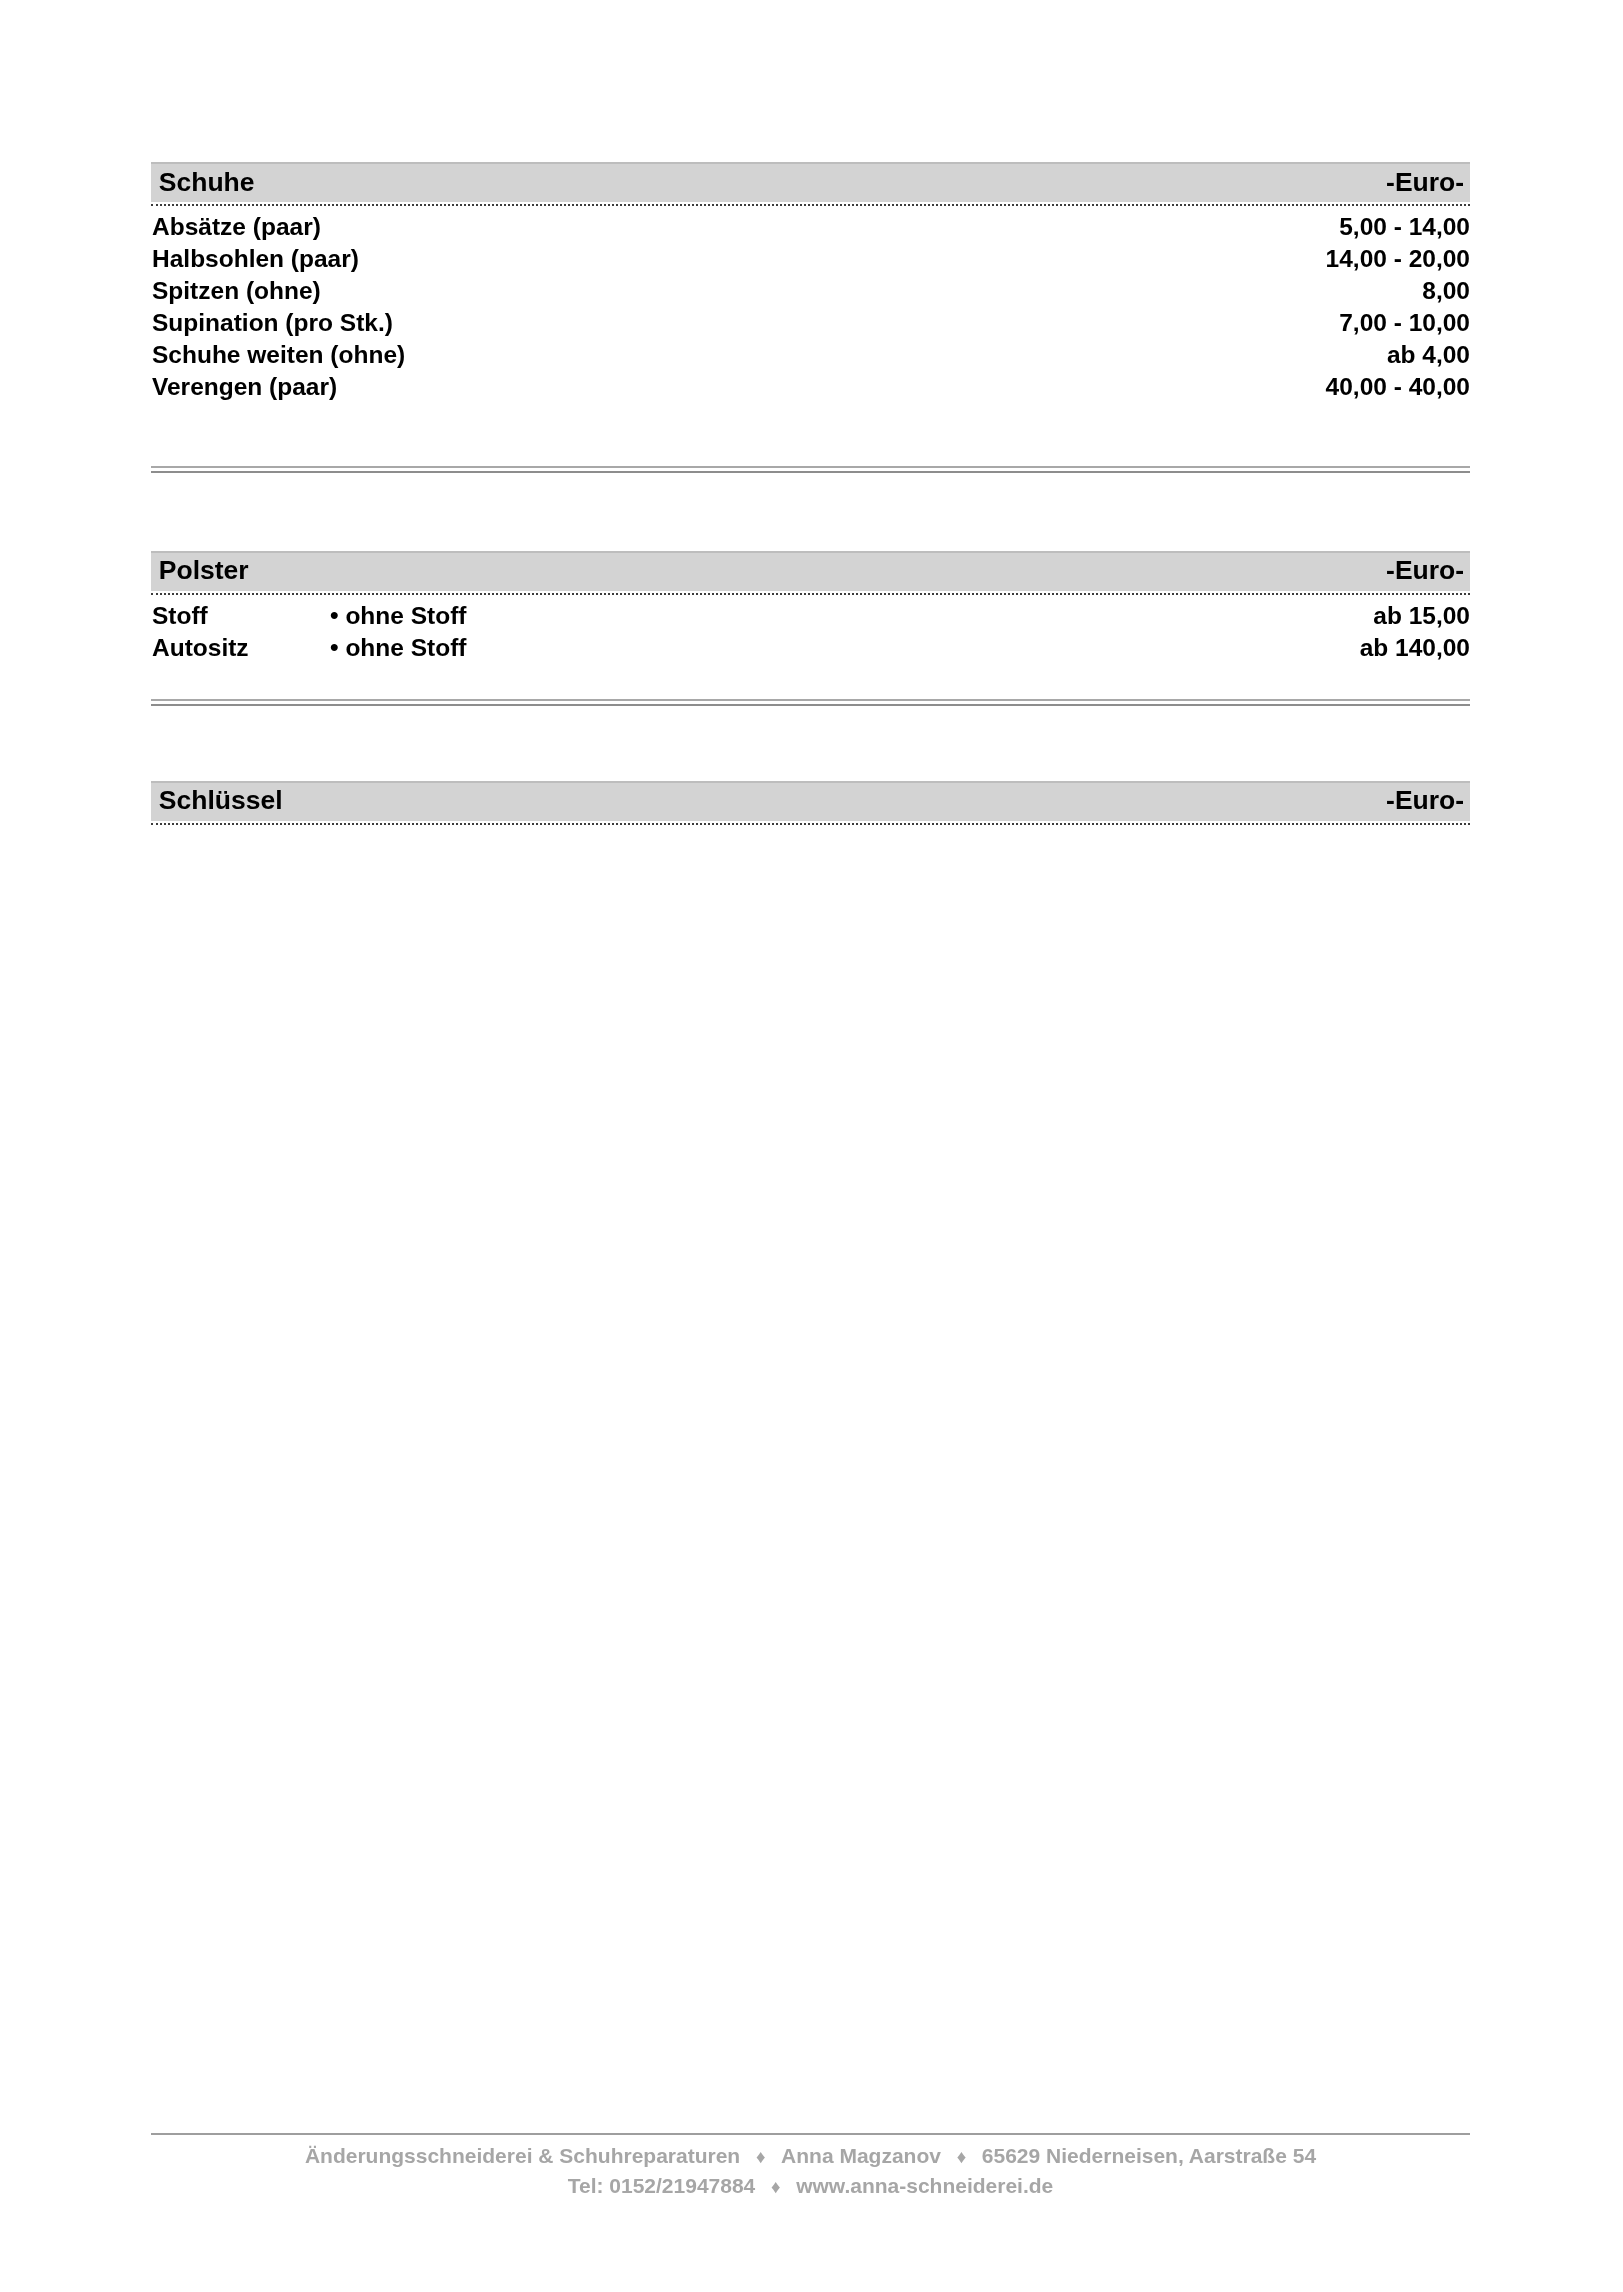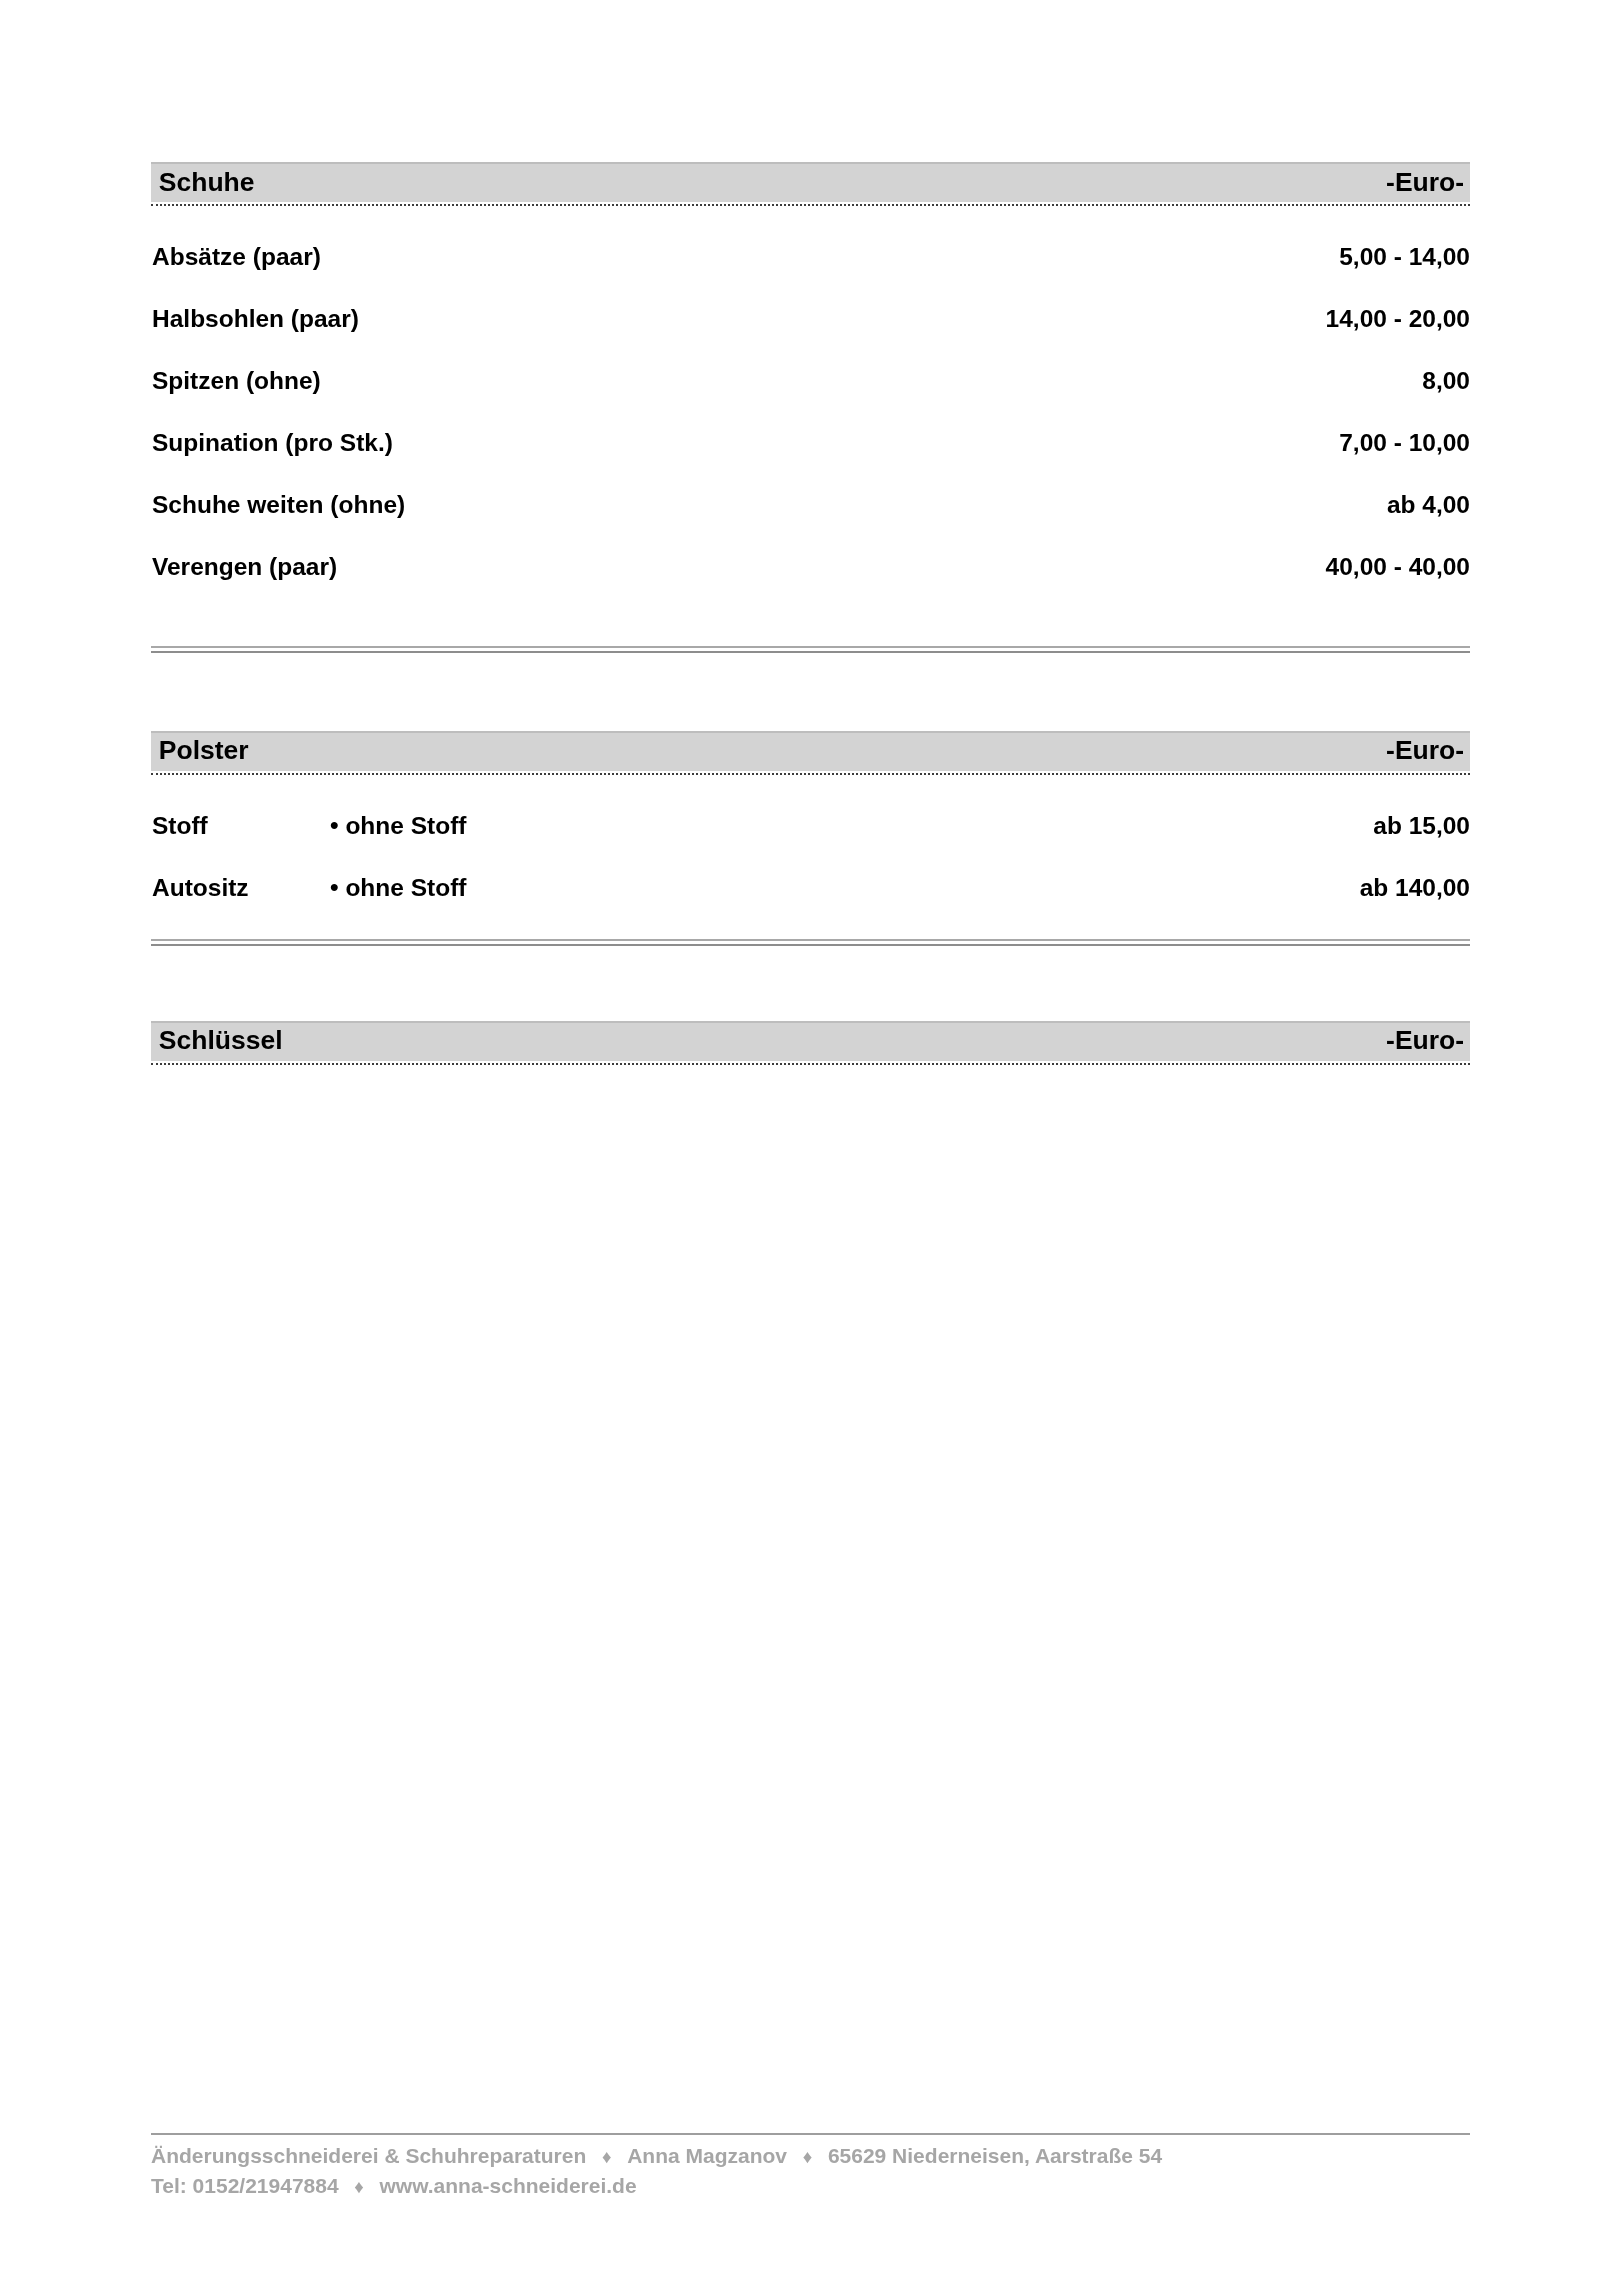--- a/index.html
+++ b/index.html
@@ -48,39 +48,39 @@
     font-size: 24.5px;
     font-weight: bold;
     color: #000000;
     line-height: 32px;
     padding-left: 1px;
     gap: 23px;
   }
   .lbl { white-space: nowrap; }
   .lbl-fixed { width: 155px; flex: 0 0 155px; white-space: nowrap; }
   .detail { white-space: nowrap; }
-  .price { margin-left: auto; white-space: nowrap; text-align: right; margin-top: 30px; }
+  .price { margin-left: auto; white-space: nowrap; text-align: right; }
   
   .double-sep {
     height: 6.9px;
     border-top: 2px solid #a8a8a8;
     border-bottom: 2px solid #8d8d8d;
   }
   .sep-1 { margin-top: 63px; }
   .sep-2 { margin-top: 35px; }
   .gap-after-sep-1 { height: 66px; }
   .gap-after-sep-2 { height: 63px; }
   
   .footer {
     position: absolute;
     left: 151px; top: 2133px;
     width: 1319px;
     border-top: 2px solid #9e9e9e;
     padding-top: 5.9px;
-    text-align: left;
+    text-align: center;
     color: #a6a6a6;
     font-weight: bold;
     font-size: 21px;
     line-height: 29px;
   }
   .footer .diamond {
     display: inline-block;
     margin: 0 15.7px;
     font-size: 18.6px;
     color: #a6a6a6;

